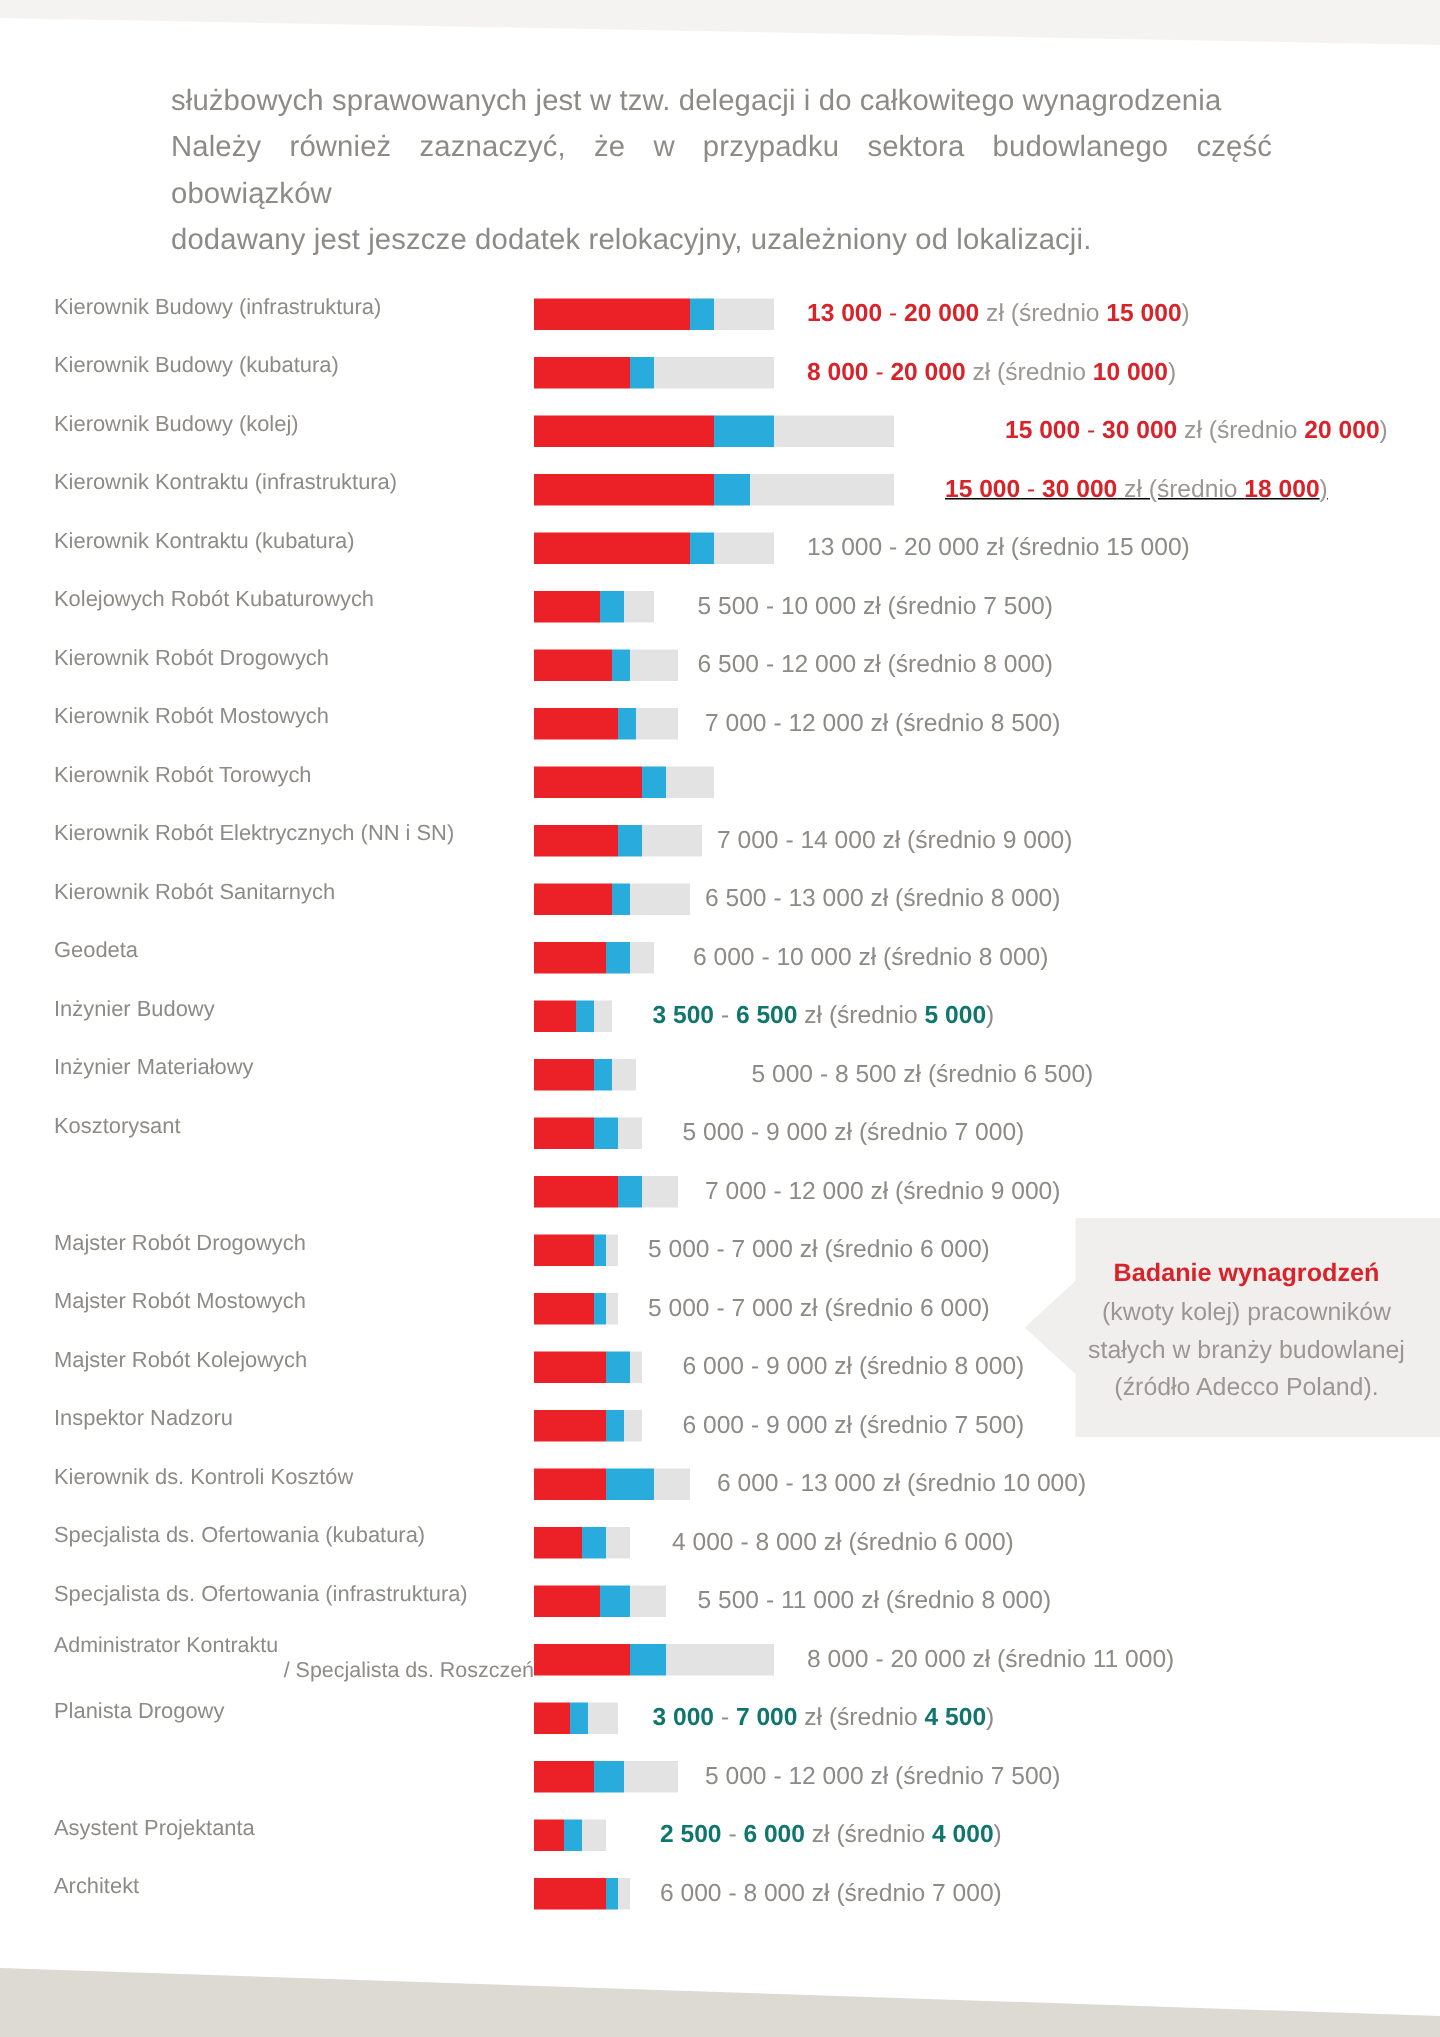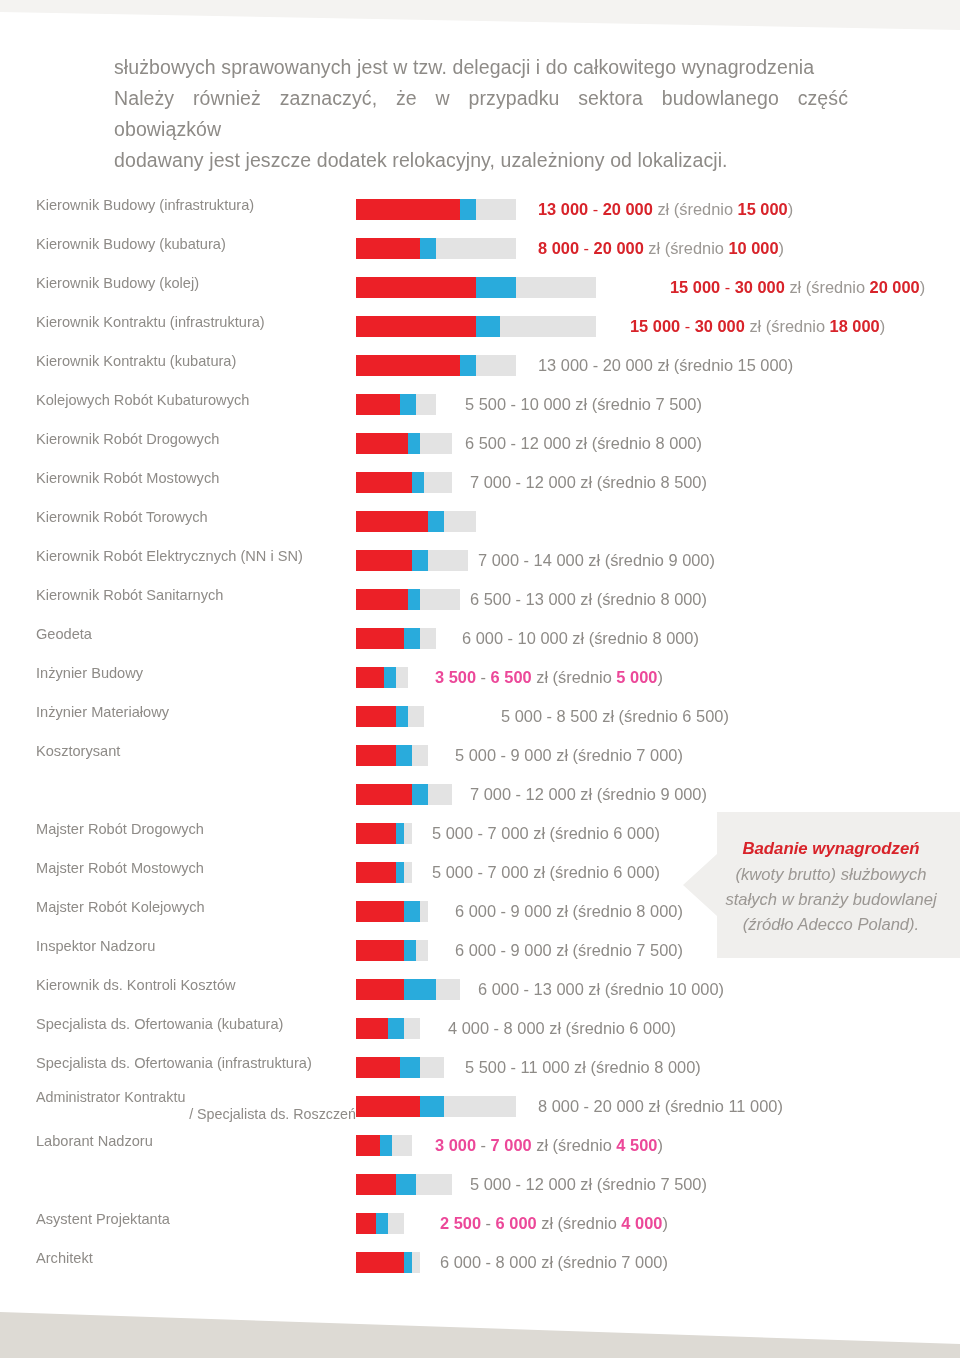--- a/index.html
+++ b/index.html
@@ -101,32 +101,31 @@
 
   
   .v-red  .num  { color: #d8232a; }
   .v-red  .tail { color: #9b9793; }
   .v-red  .sep  { color: #d8232a; }
 
   .v-grey .num  { color: #8e8b87; font-weight: normal; }
   .v-grey .tail { color: #8e8b87; }
   .v-grey .sep  { color: #8e8b87; }
 
-  .v-dark .num  { color: #ec4899; font-weight: bold; }
+  .v-dark .num  { color: #0f766e; font-weight: bold; }
   .v-dark .tail { color: #8e8b87; }
   .v-dark .sep  { color: #8e8b87; }
 
   
   #callout {
     position: absolute;
     left: 683px;
     top: 812px;
     width: 277px;
     height: 166px;
-    font-style: italic;
   }
   #callout .shape {
     position: absolute;
     inset: 0;
   }
   #callout .ctext {
     position: absolute;
     left: 24px;
     top: 24px;
     width: 248px;
@@ -186,21 +185,21 @@
       </div>
       <div class="row-value v-red" style="left: 630px; margin-left: 40px;"><span class="num">15 000</span><span class="sep"> - </span><span class="num">30 000</span><span class="tail"> zł (średnio </span><span class="num">20 000</span><span class="tail">)</span></div>
     </div>
     <div class="row">
       <div class="row-label"><span>Kierownik Kontraktu (infrastruktura)</span></div>
       <div class="bar" style="width: 240px;">
         <div class="seg-min" style="width: 120px;"></div>
         <div class="seg-avg" style="width: 24px;"></div>
         <div class="seg-max" style="width: 96px;"></div>
       </div>
-      <div class="row-value v-red" style="left: 630px;"><span class="num">15 000</span><span class="sep"> - </span><span class="num">30 000</span><span class="tail"> zł (średnio </span><span class="num">18 000</span><span class="tail">)</span></div>
+      <div class="row-value v-red" style="left: 630px; text-decoration: underline;"><span class="num">15 000</span><span class="sep"> - </span><span class="num">30 000</span><span class="tail"> zł (średnio </span><span class="num">18 000</span><span class="tail">)</span></div>
     </div>
     <div class="row">
       <div class="row-label"><span>Kierownik Kontraktu (kubatura)</span></div>
       <div class="bar" style="width: 160px;">
         <div class="seg-min" style="width: 104px;"></div>
         <div class="seg-avg" style="width: 16px;"></div>
         <div class="seg-max" style="width: 40px;"></div>
       </div>
       <div class="row-value v-grey" style="left: 538px;"><span class="num">13 000</span><span class="sep"> - </span><span class="num">20 000</span><span class="tail"> zł (średnio </span><span class="num">15 000</span><span class="tail">)</span></div>
     </div>
@@ -367,21 +366,21 @@
     <div class="row">
       <div class="row-label two-line"><span>Administrator Kontraktu</span><span class="l2">/ Specjalista ds. Roszczeń</span></div>
       <div class="bar" style="width: 160px;">
         <div class="seg-min" style="width: 64px;"></div>
         <div class="seg-avg" style="width: 24px;"></div>
         <div class="seg-max" style="width: 72px;"></div>
       </div>
       <div class="row-value v-grey" style="left: 538px;"><span class="num">8 000</span><span class="sep"> - </span><span class="num">20 000</span><span class="tail"> zł (średnio </span><span class="num">11 000</span><span class="tail">)</span></div>
     </div>
     <div class="row">
-      <div class="row-label"><span>Laborant Nadzoru</span></div>
+      <div class="row-label"><span>Planista Drogowy</span></div>
       <div class="bar" style="width: 56px;">
         <div class="seg-min" style="width: 24px;"></div>
         <div class="seg-avg" style="width: 12px;"></div>
         <div class="seg-max" style="width: 20px;"></div>
       </div>
       <div class="row-value v-dark" style="left: 435px;"><span class="num">3 000</span><span class="sep"> - </span><span class="num">7 000</span><span class="tail"> zł (średnio </span><span class="num">4 500</span><span class="tail">)</span></div>
     </div>
     <div class="row">
       <div class="bar" style="width: 96px;">
         <div class="seg-min" style="width: 40px;"></div>
@@ -409,21 +408,21 @@
       <div class="row-value v-grey" style="left: 440px;"><span class="num">6 000</span><span class="sep"> - </span><span class="num">8 000</span><span class="tail"> zł (średnio </span><span class="num">7 000</span><span class="tail">)</span></div>
     </div>
   </div>
 
 <div id="callout">
   <svg class="shape" width="277" height="146" viewBox="0 0 277 146">
     <polygon points="34,0 277,0 277,146 34,146 34,104 0,73 34,42" fill="#f0efed"></polygon>
   </svg>
   <div class="ctext">
     <span class="ctitle">Badanie wynagrodzeń</span>
-    <span>(kwoty brutto) służbowych</span><br>
+    <span>(kwoty kolej) pracowników</span><br>
     <span>stałych w branży budowlanej</span><br>
     <span>(źródło Adecco Poland).</span>
   </div>
 </div>
 
 <div id="bottom-band">
   <svg width="960" height="68" viewBox="0 0 960 68">
     <polygon points="0,22 960,54 960,68 0,68" fill="#dddad4"></polygon>
   </svg>
 </div>

